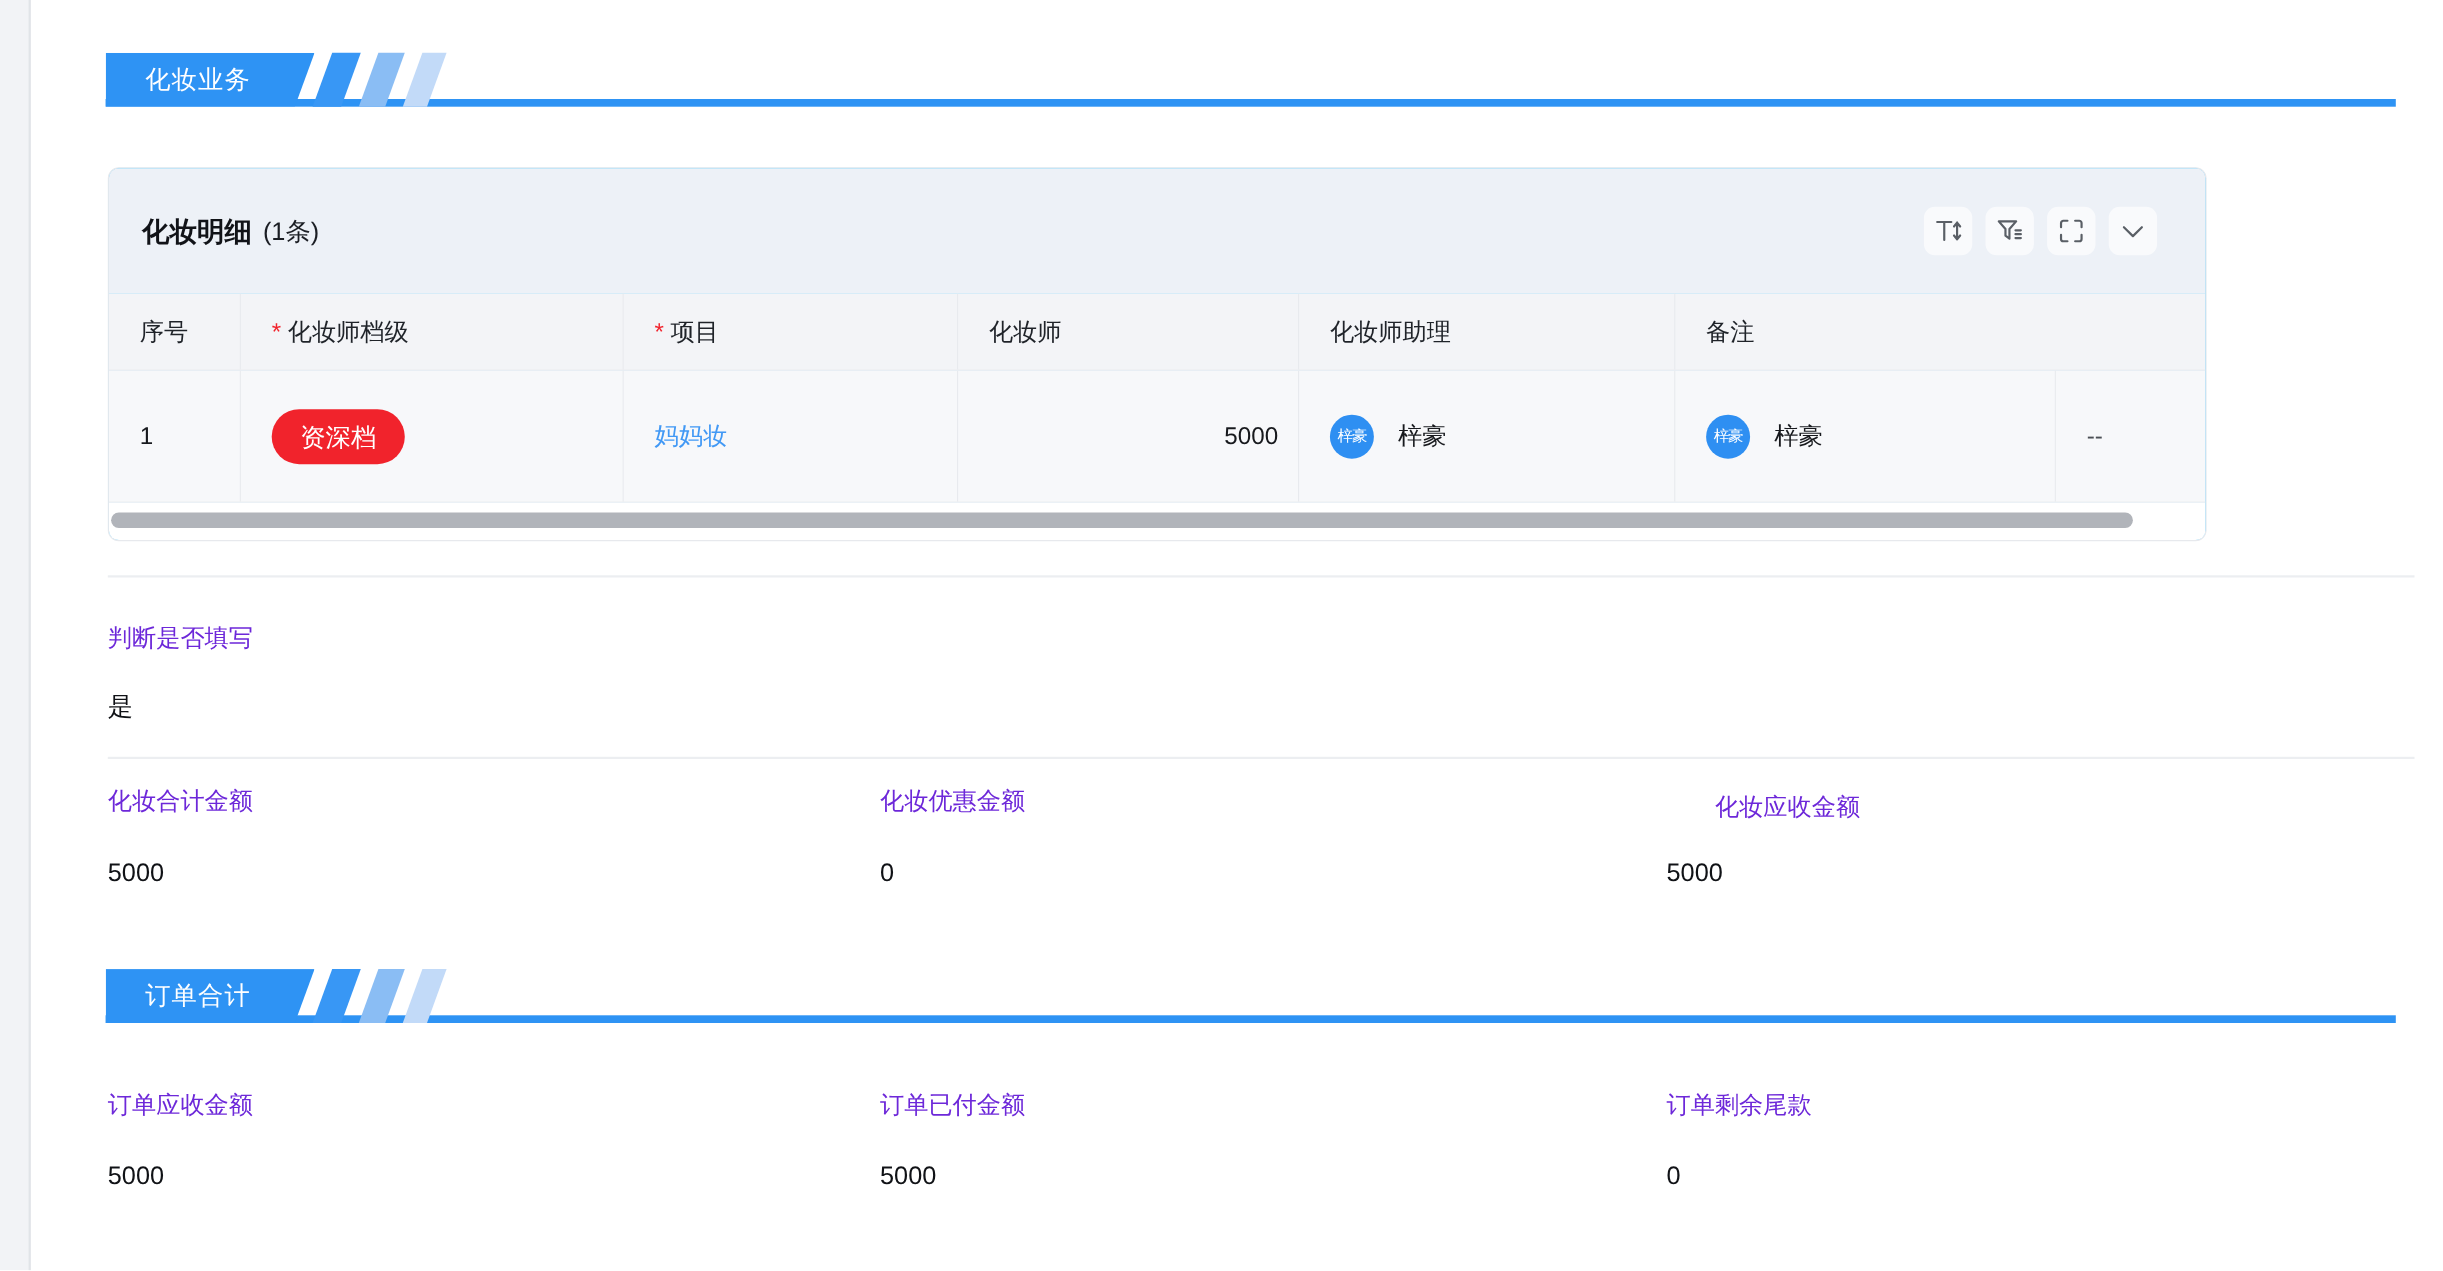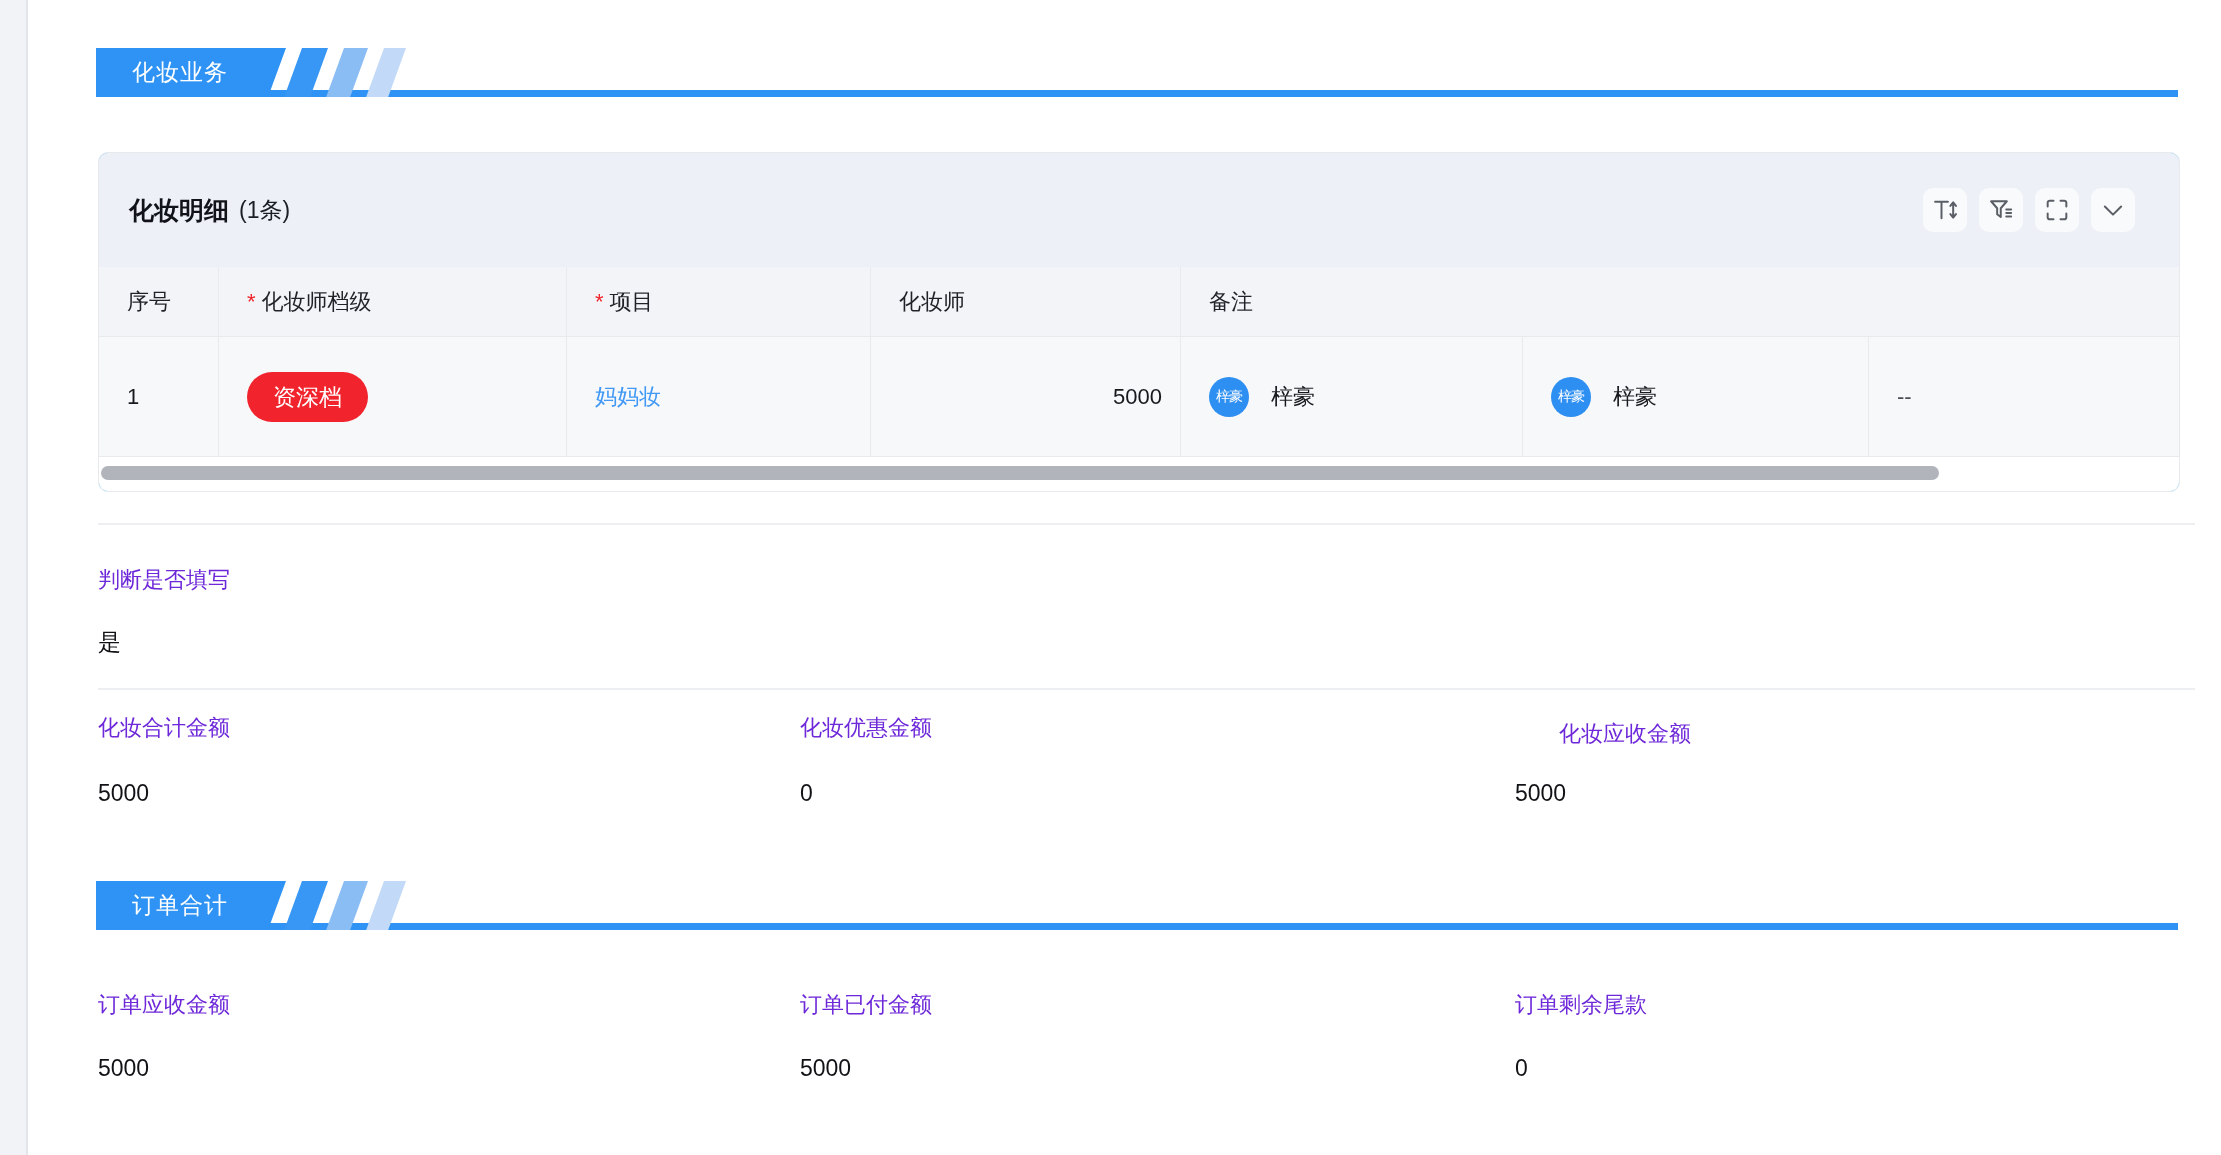--- a/index.html
+++ b/index.html
@@ -19,21 +19,21 @@
                    display:flex; align-items:center; justify-content:center;
                    padding-right:22px; color:#fff; font-size:23px; letter-spacing:1px; }
   .banner .stripe { position:absolute; top:0; height:49px; transform:skewX(-20deg); transform-origin:0 0; }
   .banner .s1 { left:206px; width:26px; background:#3897f5; }
   .banner .s2 { left:248px; width:24px; background:#8abdf4; }
   .banner .s3 { left:288px; width:22px; background:#c2daf8; }
   .banner-1 { top:48px; }
   .banner-2 { top:881px; }
 
   
-  .card { position:absolute; left:98px; top:152px; width:2082px;
+  .card { position:absolute; left:98px; top:152px; width:1908px;
           border:1px solid #e7e9ed; border-radius:10px; background:#7dd3fc; overflow:hidden; }
   .card-head { height:114px; background:#edf1f7; display:flex; align-items:center; padding:0 44px 0 30px; }
   .card-title { font-size:25px; font-weight:bold; color:#111318; }
   .card-count { font-size:23px; color:#1b1e24; margin-left:10px;text-align:right; }
   .tools { margin-left:auto; display:flex; gap:12px; }
   .tool-btn { width:44px; height:44px; border-radius:10px; background:rgba(255,255,255,.65);
               display:flex; align-items:center; justify-content:center; cursor:pointer; }
   .tool-btn svg { width:28px; height:28px; stroke:#5a5f66; fill:none;
                   stroke-width:1.7; stroke-linecap:round; stroke-linejoin:round; }
 
@@ -125,20 +125,23 @@
         <span>化妆师档级</span>
       </div>
       <div class="cell">
         <span class="req">*</span>
         <span>项目</span>
       </div>
       <div class="cell">
         <span>化妆师</span>
       </div>
       <div class="cell">
+        <span>化妆师助理</span>
+      </div>
+      <div class="cell">
         <span>备注</span>
       </div>
     </div>
 
     <div class="tgrid trow">
       <div class="cell num">
         <span class="cell-text">1</span>
       </div>
       <div class="cell">
         <span class="badge">资深档</span>

